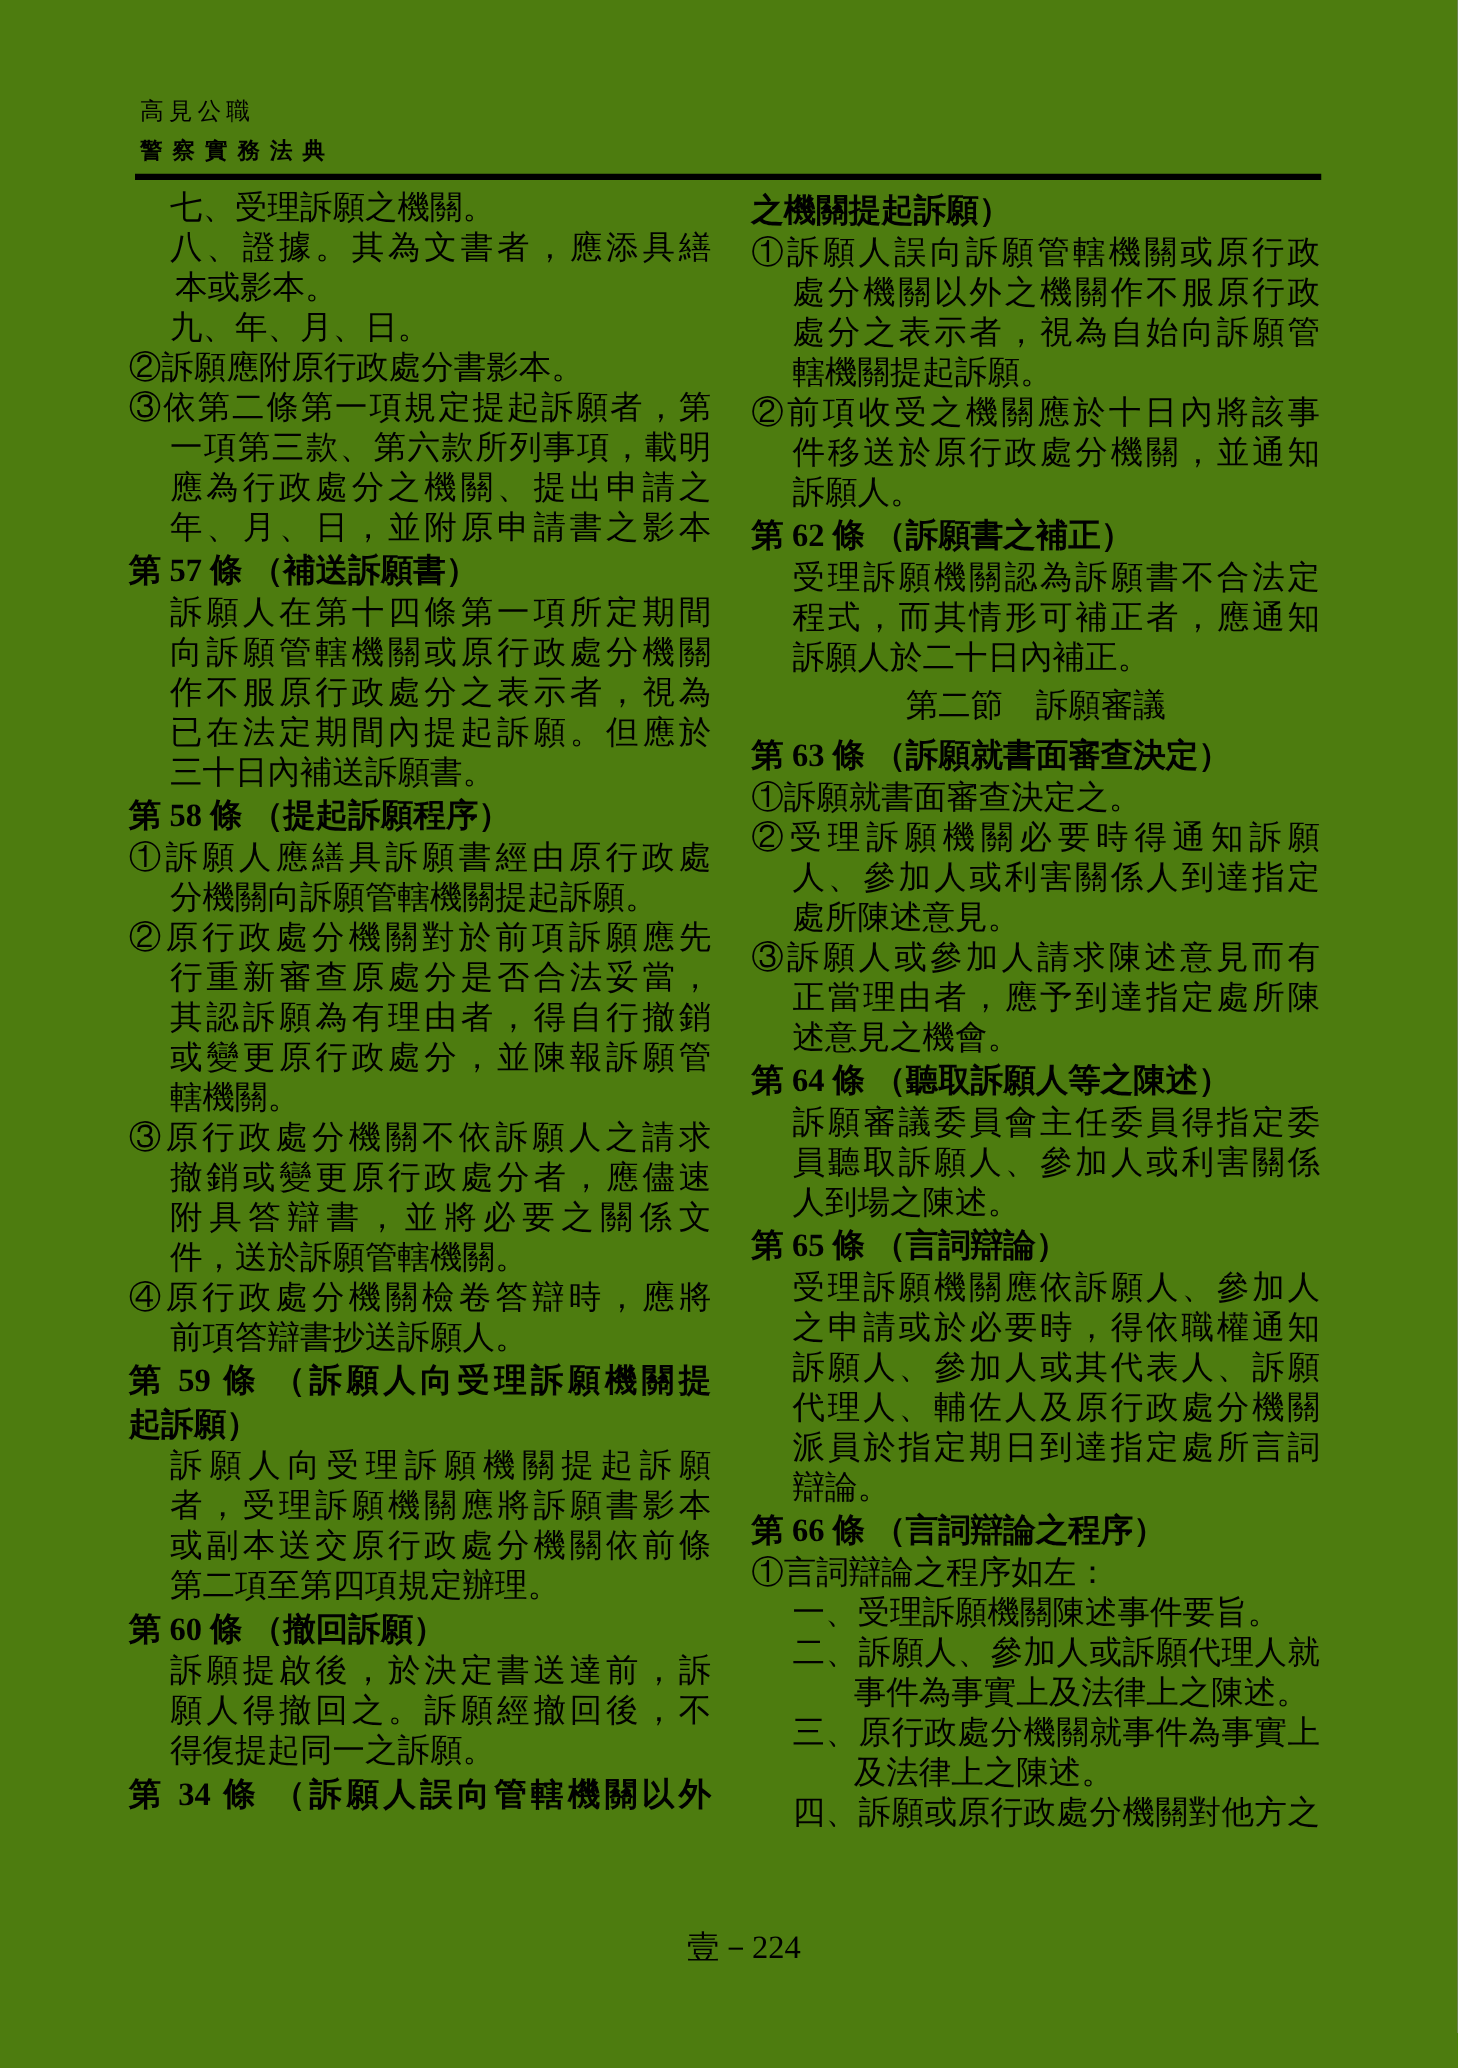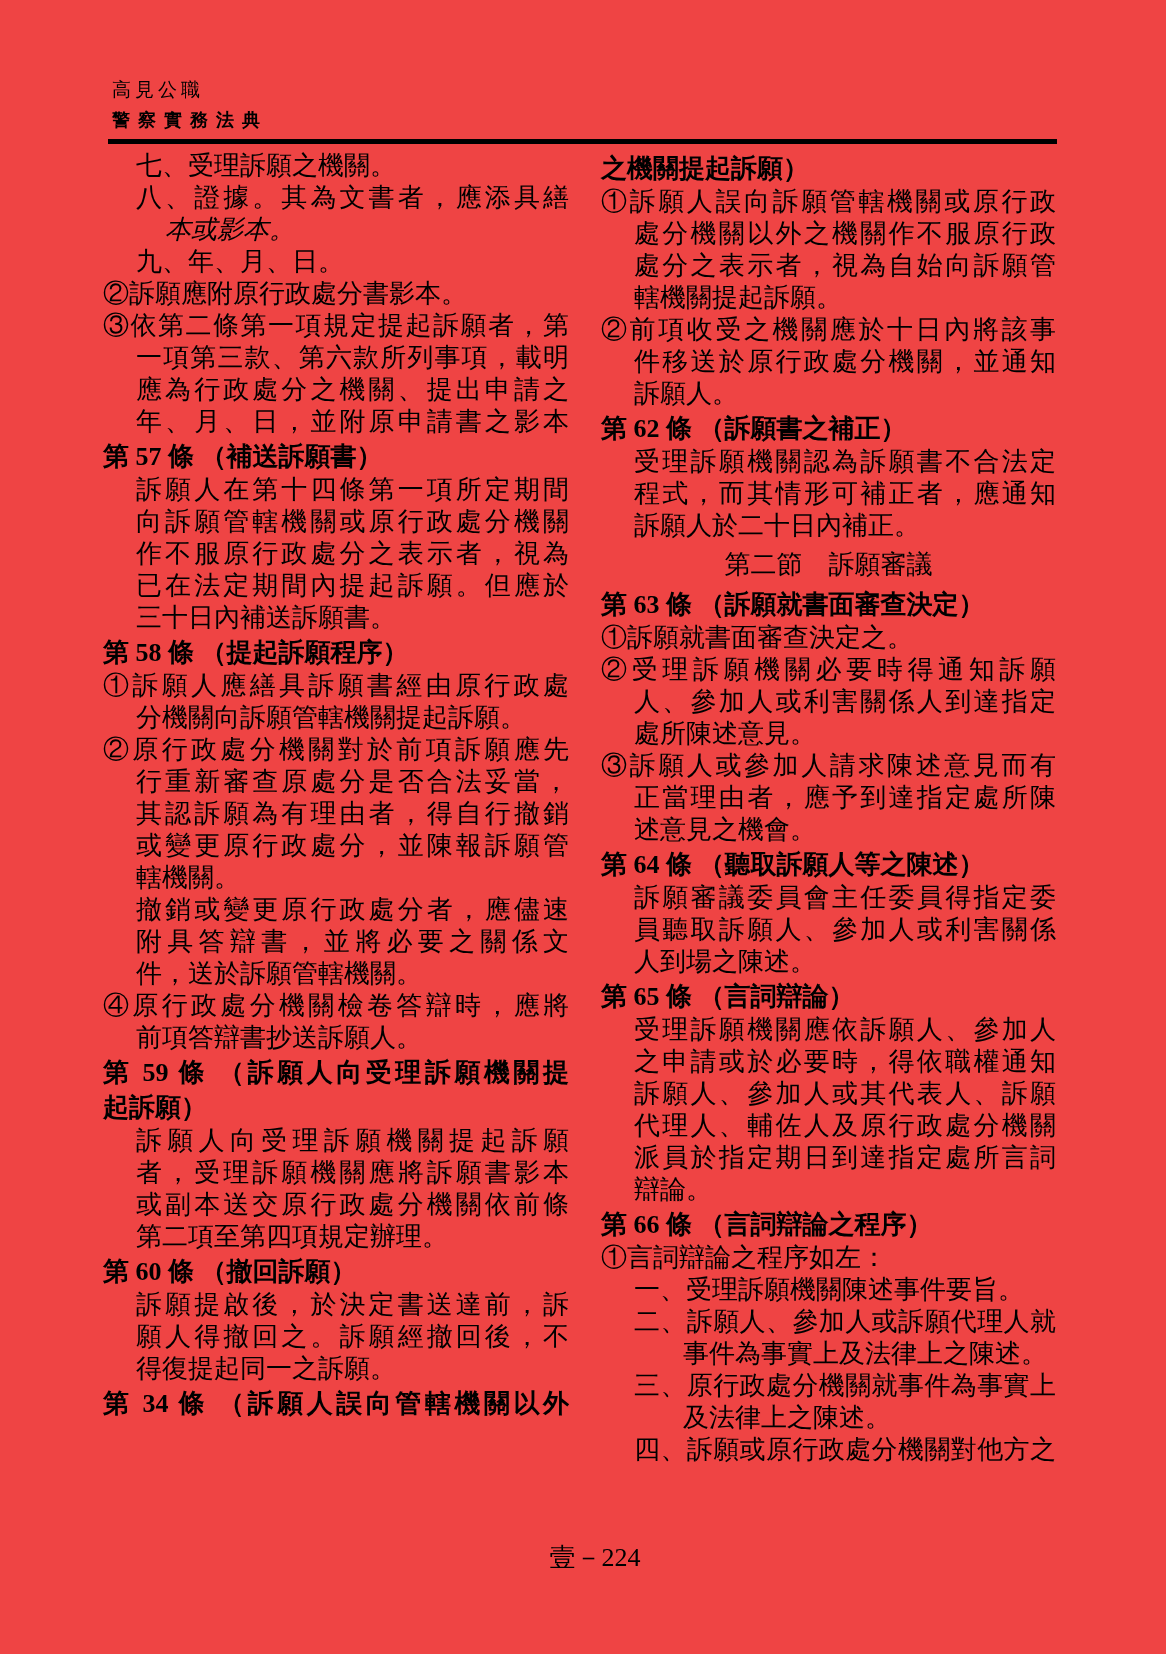--- a/index.html
+++ b/index.html
@@ -1,19 +1,19 @@
 <!DOCTYPE html>
 <html><head>
 <meta charset="utf-8">
 <style>
   html,body{margin:0;padding:0;background:#888;}
   #page{
     position:relative;
     width:1166px;height:1654px;
-    background:#ef4444;
+    background:#4d7c0f;
     font-family:"Liberation Serif","DejaVu Serif",serif;
     color:#000;
     overflow:hidden;
   }
   
   #header{position:absolute;left:112px;top:78px;}
   #brand{font-family:"Liberation Sans","DejaVu Sans",sans-serif;font-size:19px;letter-spacing:4px;line-height:24px;}
   #title{font-family:"Liberation Sans","DejaVu Sans",sans-serif;font-size:18px;font-weight:bold;letter-spacing:8px;line-height:32px;margin-top:2px;}
   #rule{position:absolute;left:108px;top:139px;width:949px;height:5px;background:#000;}
   
@@ -28,21 +28,21 @@
   .just{
     white-space:normal;
     text-align:justify;
     text-align-last:justify;
     text-justify:inter-character;
   }
   .s-head{font-weight:bold;margin:3px 0 1px 0;}
   .s-sect{font-size:26px;line-height:42px;text-align:center;white-space:nowrap;margin:2px 0 2px 0;}
   .i-0{margin-left:0;}
   .i-1{margin-left:33px;}
-  .i-2{margin-left:62px;font-style:italic;}
+  .i-2{margin-left:37px;}
   .i-3{margin-left:82px;}
   
   #footer{position:absolute;left:0;top:1542px;width:100%;text-align:center;margin-left:12px;}
   #page-number{font-size:26px;line-height:32px;display:inline-block;}
 </style>
 </head>
 <body>
 
 <div id="page">
   <div id="header">
@@ -68,20 +68,21 @@
       <div class="line s-body i-1 just">已在法定期間內提起訴願。但應於</div>
       <div class="line s-body i-1">三十日內補送訴願書。</div>
       <div class="line s-head i-0">第 58 條 （提起訴願程序）</div>
       <div class="line s-body i-0 just">①訴願人應繕具訴願書經由原行政處</div>
       <div class="line s-body i-1">分機關向訴願管轄機關提起訴願。</div>
       <div class="line s-body i-0 just">②原行政處分機關對於前項訴願應先</div>
       <div class="line s-body i-1 just">行重新審查原處分是否合法妥當，</div>
       <div class="line s-body i-1 just">其認訴願為有理由者，得自行撤銷</div>
       <div class="line s-body i-1 just">或變更原行政處分，並陳報訴願管</div>
       <div class="line s-body i-1">轄機關。</div>
+      <div class="line s-body i-0 just">③原行政處分機關不依訴願人之請求</div>
       <div class="line s-body i-1 just">撤銷或變更原行政處分者，應儘速</div>
       <div class="line s-body i-1 just">附具答辯書，並將必要之關係文</div>
       <div class="line s-body i-1">件，送於訴願管轄機關。</div>
       <div class="line s-body i-0 just">④原行政處分機關檢卷答辯時，應將</div>
       <div class="line s-body i-1">前項答辯書抄送訴願人。</div>
       <div class="line s-head i-0 just">第 59 條 （訴願人向受理訴願機關提</div>
       <div class="line s-head i-0">起訴願）</div>
       <div class="line s-body i-1 just">訴願人向受理訴願機關提起訴願</div>
       <div class="line s-body i-1 just">者，受理訴願機關應將訴願書影本</div>
       <div class="line s-body i-1 just">或副本送交原行政處分機關依前條</div>

